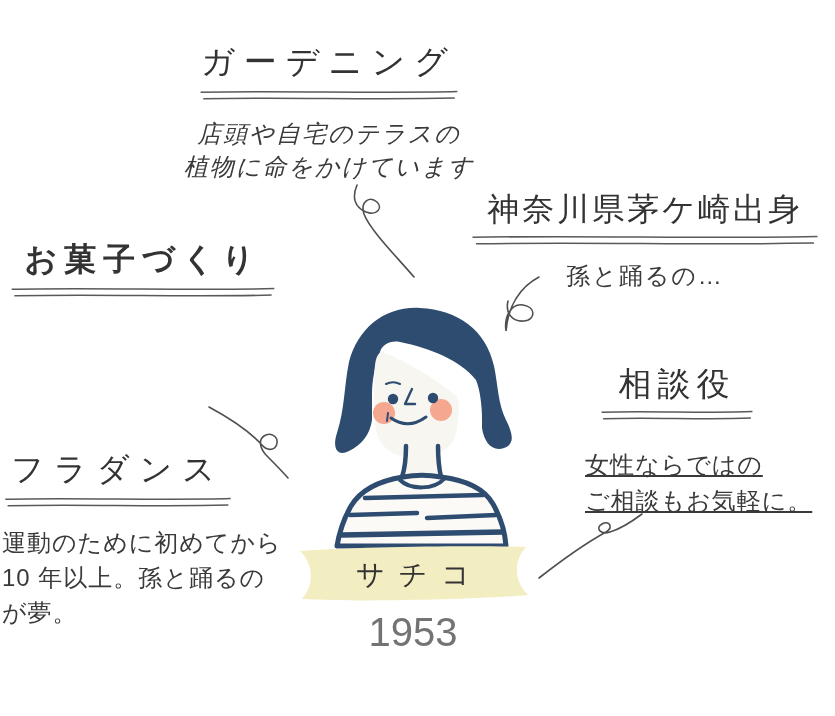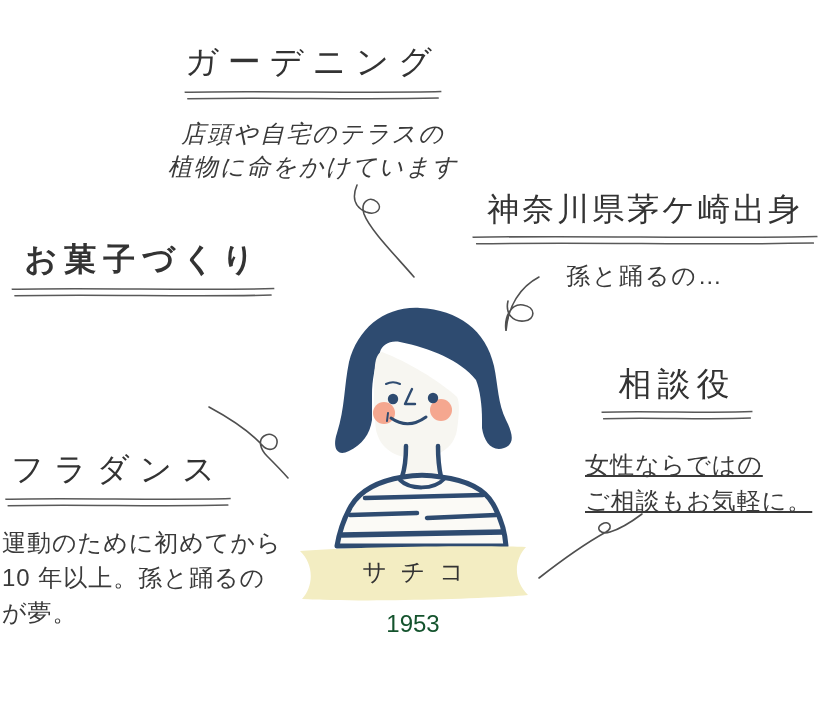--- a/index.html
+++ b/index.html
@@ -23,35 +23,35 @@
   .underline{display:block;height:13px;}
   .underline svg{display:block;width:100%;height:13px;}
   .sec-body{
     font-size:24px;
     color:#3a3a3a;
     white-space:nowrap;
   }
   .overlay{position:absolute;left:0;top:0;pointer-events:none;}
   #name-banner-text{
     position:absolute;left:292px;top:556px;width:242px;
-    text-align:center;font-size:24px;letter-spacing:14px;
+    text-align:center;font-size:28px;letter-spacing:14px;
     padding-left:14px;box-sizing:border-box;
     color:#333333;white-space:nowrap;
   }
   #birth-year{
     position:absolute;left:292px;top:610px;width:242px;
-    text-align:center;font-size:24px;color:#14532d;
+    text-align:center;font-size:40px;color:#737373;
   }
 </style>
 </head>
 <body>
 
 <div id="canvas">
 
-  <div class="sec center" style="left:154px;top:42px;width:318px;text-align:center;">
+  <div class="sec center" style="left:170px;top:42px;width:318px;text-align:center;">
     <div class="sec-title" style="letter-spacing:9px;">ガーデニング</div>
     <div class="underline" style="width:262px;margin:7px auto 15px;">
       <svg viewBox="0 0 100 12" preserveAspectRatio="none">
         <path d="M1,3 C30,1.4 70,4.2 99,2.4" fill="none" stroke="#595959" stroke-width="1.4"></path>
         <path d="M2,9 C35,7.4 65,10.2 98,8.4" fill="none" stroke="#595959" stroke-width="1.4"></path>
       </svg>
     </div>
     <div class="sec-body" style="line-height:33px;letter-spacing:2px;font-style:italic;">
       <div>店頭や自宅のテラスの</div>
       <div>植物に命をかけています</div>

